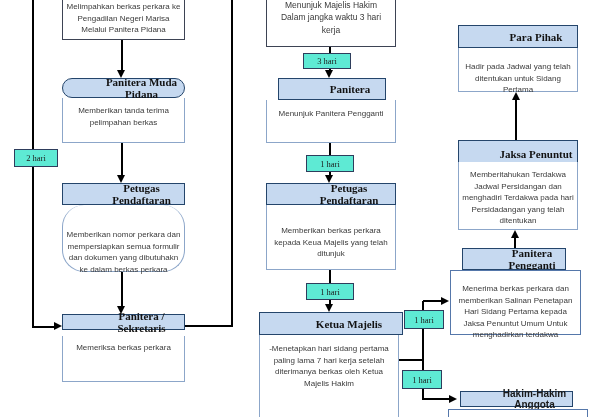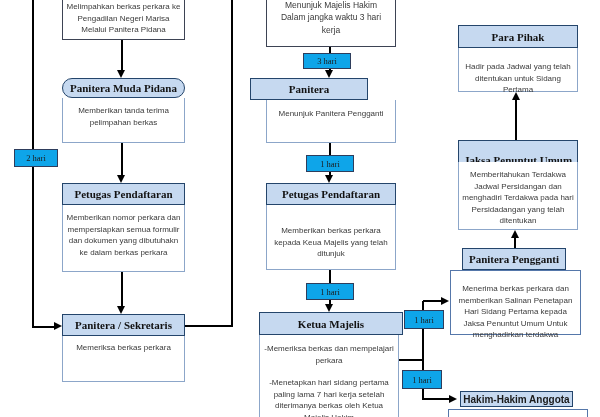--- a/index.html
+++ b/index.html
@@ -5,39 +5,39 @@
   html,body { margin:0; padding:0; background:#ffffff; }
   .stage {
     position:relative; width:600px; height:417px; overflow:hidden;
     background:#ffffff; font-family:"Liberation Sans", sans-serif;
   }
   
   .hdr {
     position:absolute; box-sizing:border-box; z-index:2;
     background:#c6d9f0; border:1.5px solid #24456b;
     font-family:"Liberation Serif", serif; font-weight:bold; font-size:11px; color:#121212;
-    display:flex; align-items:center; justify-content:center; text-align:center;
+    display:flex; align-items:center; justify-content:center; text-align:center;padding-left:36px;
   }
   .hdr.sans { font-family:"Liberation Sans", sans-serif; font-size:10px; color:#1a1a1a; }
   
   .bdy {
     position:absolute; box-sizing:border-box; z-index:2;
     background:#ffffff; border:1px solid #8ca6c9;
     font-size:8px; color:#3a3a3a; line-height:1.45; text-align:center;
     padding:5px 2px 2px 2px;
   }
   .bdy.under { border-top:none; }
   .bdy.dark { border:1.5px solid #3d4354; display:flex; flex-direction:column;
               justify-content:flex-end; align-items:center; }
   .bdy.navy { border:1px solid #5577aa; }
   .para + .para { margin-top:11px; }
   
   .dur {
     position:absolute; box-sizing:border-box; z-index:3;
-    background:#0ea5e9; border:1.5px solid #2e3d5c;
+    background:#5eead4; border:1.5px solid #2e3d5c;
     font-family:"Liberation Serif", serif; font-size:8.5px; color:#1c1c1c;
     display:flex; align-items:center; justify-content:center;
   }
   
   .ln { position:absolute; background:#000000; z-index:1; }
   
   .ah { position:absolute; width:0; height:0; z-index:2; }
   .ah-d { border-left:4.5px solid transparent; border-right:4.5px solid transparent; border-top:8px solid #000; }
   .ah-u { border-left:4.5px solid transparent; border-right:4.5px solid transparent; border-bottom:8px solid #000; }
   .ah-r { border-top:4.5px solid transparent; border-bottom:4.5px solid transparent; border-left:8px solid #000; }
@@ -54,64 +54,63 @@
   <div class="ln" style="left:121px;top:40px;width:2px;height:31px;"></div>
   <div class="ah ah-d" style="left:117px;top:70px;"></div>
 
   <div class="hdr" style="left:62px;top:78px;width:123px;height:20px;border-radius:10px;">Panitera Muda Pidana</div>
   <div class="bdy under" style="left:62px;top:98px;width:123px;height:45px;padding-top:7px;">Memberikan tanda terima pelimpahan berkas</div>
 
   <div class="ln" style="left:121px;top:143px;width:2px;height:32px;"></div>
   <div class="ah ah-d" style="left:117px;top:175px;"></div>
 
   <div class="hdr" style="left:62px;top:183px;width:123px;height:22px;">Petugas Pendaftaran</div>
-  <div class="bdy under" style="left:62px;top:205px;width:123px;height:67px;padding-top:7px;">Memberikan nomor perkara dan mempersiapkan semua formulir dan dokumen yang dibutuhakn ke dalam berkas perkara</div>
+  <div class="bdy under" style="left:62px;top:205px;width:123px;height:67px;padding-top:24px;border-radius:22px;">Memberikan nomor perkara dan mempersiapkan semua formulir dan dokumen yang dibutuhakn ke dalam berkas perkara</div>
 
   <div class="ln" style="left:121px;top:272px;width:2px;height:34px;"></div>
   <div class="ah ah-d" style="left:117px;top:306px;"></div>
 
-  <div class="hdr" style="left:62px;top:314px;width:123px;height:22px;">Panitera / Sekretaris</div>
+  <div class="hdr" style="left:62px;top:314px;width:123px;height:16px;">Panitera / Sekretaris</div>
   <div class="bdy under" style="left:62px;top:336px;width:123px;height:46px;padding-top:6px;">Memeriksa berkas perkara</div>
 
   <div class="ln" style="left:32px;top:0;width:2px;height:328px;"></div>
   <div class="dur" style="left:14px;top:149px;width:44px;height:18px;">2 hari</div>
   <div class="ln" style="left:33px;top:326px;width:23px;height:2px;"></div>
   <div class="ah ah-r" style="left:54px;top:322px;"></div>
 
   <div class="ln" style="left:185px;top:325px;width:48px;height:2px;"></div>
   <div class="ln" style="left:231px;top:0;width:2px;height:327px;"></div>
 
   <div class="bdy dark" style="left:266px;top:-32px;width:130px;height:79px;padding:0 12px 10px 12px;font-size:8.5px;">
     <div>Menunjuk Majelis Hakim Dalam jangka waktu 3 hari kerja</div>
   </div>
 
   <div class="ln" style="left:329px;top:47px;width:2px;height:7px;"></div>
   <div class="dur" style="left:303px;top:53px;width:48px;height:16px;">3 hari</div>
   <div class="ln" style="left:329px;top:68px;width:2px;height:3px;"></div>
   <div class="ah ah-d" style="left:325px;top:70px;"></div>
 
-  <div class="hdr" style="left:250px;top:78px;width:118px;height:22px;">Panitera</div>
+  <div class="hdr" style="left:278px;top:78px;width:108px;height:22px;">Panitera</div>
   <div class="bdy under" style="left:266px;top:100px;width:130px;height:43px;padding-top:8px;">Menunjuk Panitera Pengganti</div>
 
   <div class="ln" style="left:329px;top:143px;width:2px;height:12px;"></div>
   <div class="dur" style="left:306px;top:155px;width:48px;height:17px;">1 hari</div>
   <div class="ln" style="left:329px;top:171px;width:2px;height:5px;"></div>
   <div class="ah ah-d" style="left:325px;top:175px;"></div>
 
   <div class="hdr" style="left:266px;top:183px;width:130px;height:22px;">Petugas Pendaftaran</div>
   <div class="bdy under" style="left:266px;top:205px;width:130px;height:65px;padding-top:20px;">Memberikan berkas perkara kepada Keua Majelis yang telah ditunjuk</div>
 
   <div class="ln" style="left:329px;top:270px;width:2px;height:13px;"></div>
   <div class="dur" style="left:306px;top:283px;width:48px;height:17px;">1 hari</div>
   <div class="ln" style="left:329px;top:299px;width:2px;height:6px;"></div>
   <div class="ah ah-d" style="left:325px;top:304px;"></div>
 
   <div class="hdr" style="left:259px;top:312px;width:144px;height:23px;">Ketua Majelis</div>
   <div class="bdy under" style="left:259px;top:335px;width:140px;height:92px;padding-top:8px;">
-    <div class="para">-Memeriksa berkas dan mempelajari perkara</div>
     <div class="para">-Menetapkan hari sidang pertama paling lama 7 hari kerja setelah diterimanya berkas oleh Ketua Majelis Hakim</div>
   </div>
 
   <div class="ln" style="left:399px;top:359px;width:25px;height:2px;"></div>
   <div class="ln" style="left:422px;top:301px;width:2px;height:99px;"></div>
   <div class="dur" style="left:404px;top:310px;width:40px;height:19px;">1 hari</div>
   <div class="ln" style="left:423px;top:300px;width:20px;height:2px;"></div>
   <div class="ah ah-r" style="left:441px;top:297px;"></div>
   <div class="dur" style="left:402px;top:370px;width:40px;height:19px;">1 hari</div>
   <div class="ln" style="left:423px;top:398px;width:28px;height:2px;"></div>

